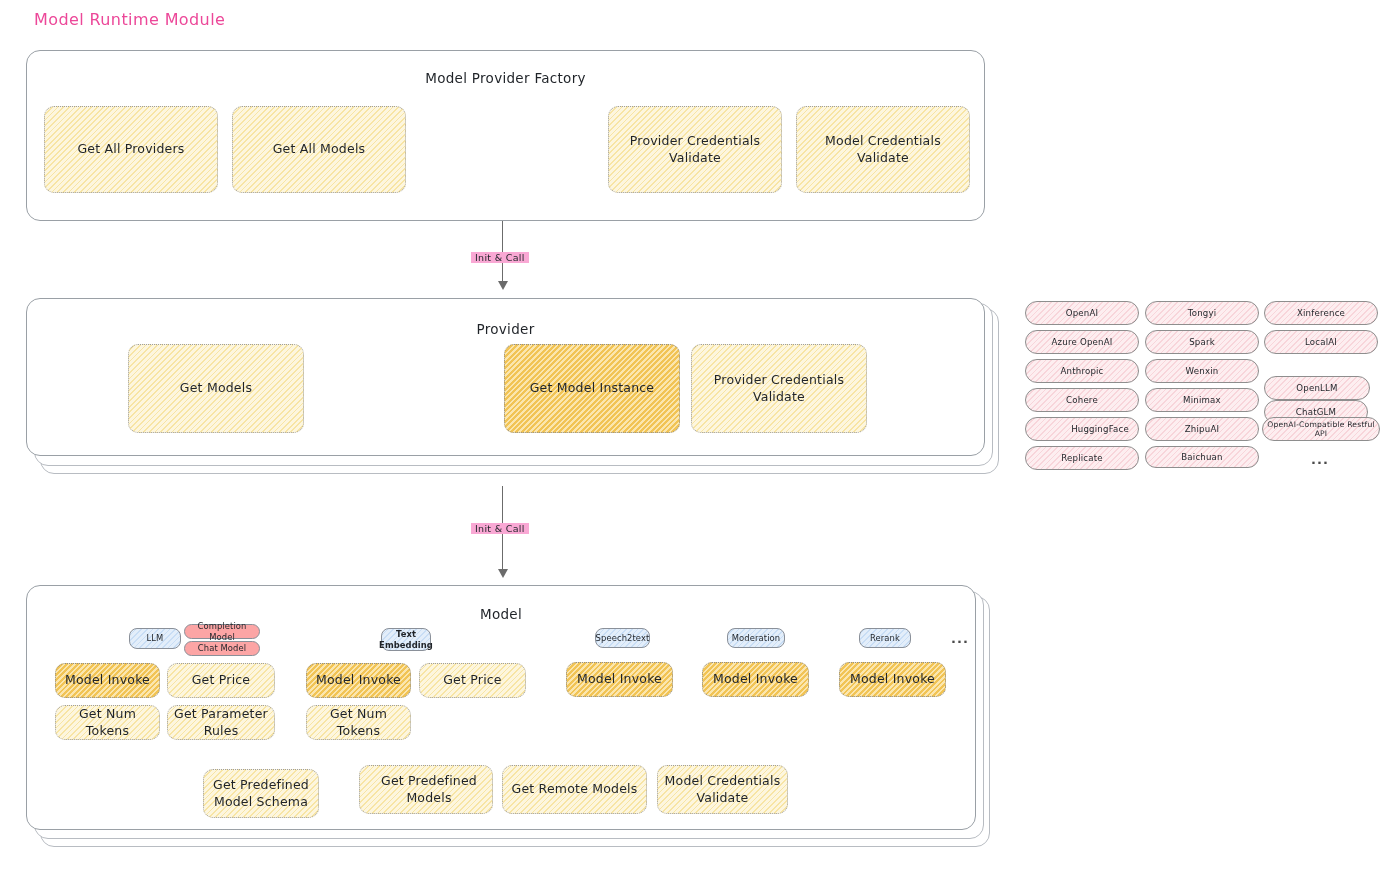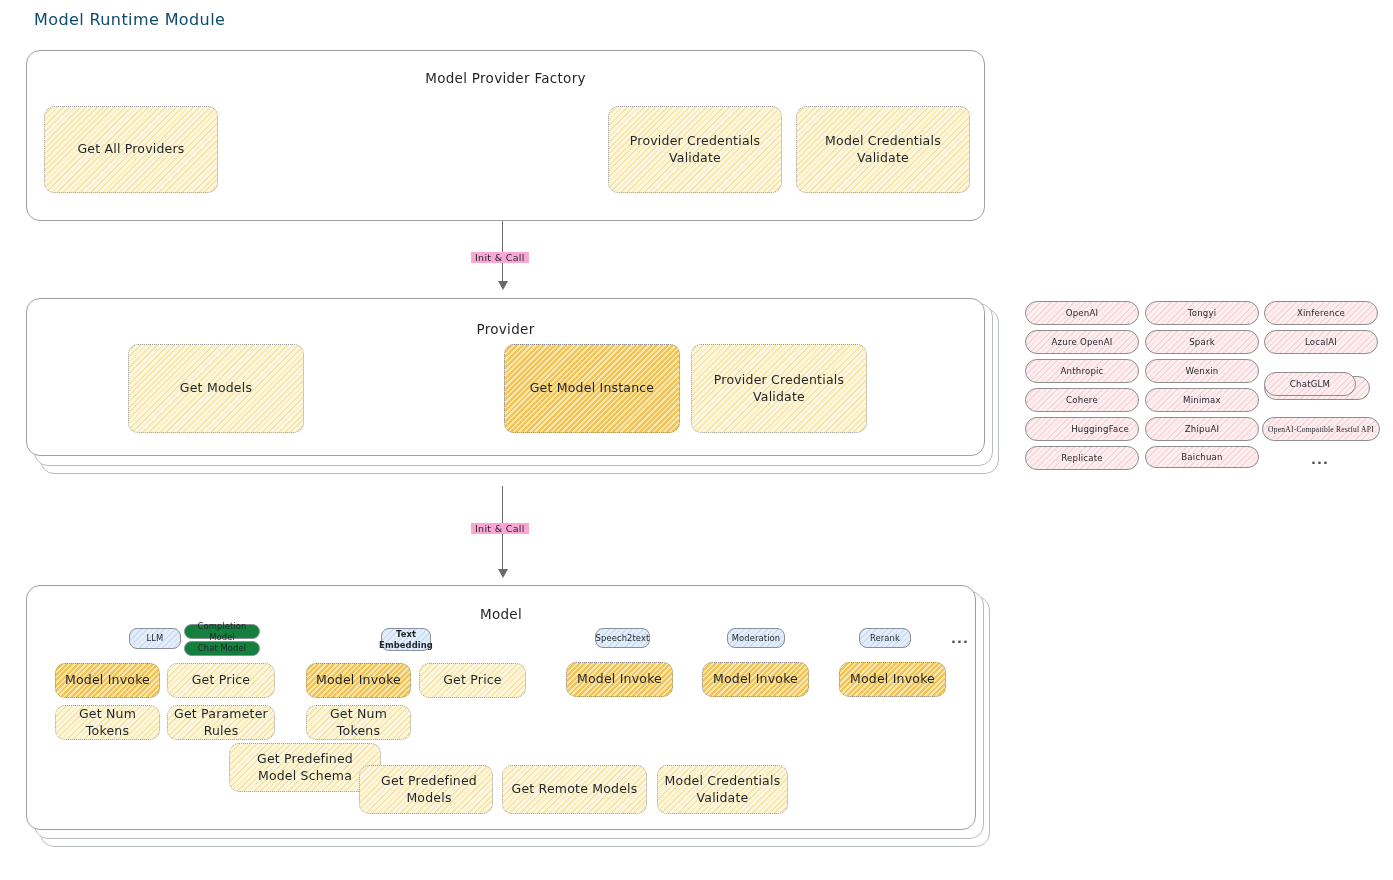--- a/index.html
+++ b/index.html
@@ -7,21 +7,21 @@
     width: 1393px; height: 880px;
     background: #ffffff;
     font-family: "DejaVu Sans", sans-serif;
     overflow: hidden;
   }
   #canvas { position: relative; width: 1393px; height: 880px; }
 
   
   .page-title {
     position: absolute; left: 34px; top: 10px;
-    font-size: 16px; color: #0c4a6e; letter-spacing: .4px;
+    font-size: 16px; color: #ec4899; letter-spacing: .4px;
   }
 
   
   .card {
     position: absolute;
     background: #fff;
     border: 1.3px solid #9aa0a6;
     border-radius: 14px;
   }
   .card-shadow {
@@ -95,21 +95,21 @@
     letter-spacing: .1px;
     background-color: #e3eefa;
     background-image: repeating-linear-gradient(
         -45deg,
         rgba(150,190,235,.35) 0px,
         rgba(150,190,235,.35) 1.1px,
         rgba(255,255,255,0) 1.1px,
         rgba(255,255,255,0) 4px);
   }
   .badge.plain {
-    background-color: #15803d;
+    background-color: #fca5a5;
     background-image: none;
     border-color: #8a9099;
   }
 
   .dots {
     position: absolute;
     font-size: 13px; color: #4a4a4a; letter-spacing: 1px;
     font-weight: bold;
   }
 
@@ -133,20 +133,21 @@
 <body>
 
 <div id="canvas">
 
   <div class="page-title">Model Runtime Module</div>
 
   <div class="card" style="left:26px; top:50px; width:959px; height:171px;">
     <div class="card-title" style="top:19px;">Model Provider Factory</div>
   </div>
   <div class="blk" style="left:44px; top:106px; width:174px; height:87px;">Get All Providers</div>
+  <div class="blk" style="left:232px; top:106px; width:174px; height:87px;">Get All Models</div>
   <div class="blk" style="left:608px; top:106px; width:174px; height:87px;">Provider Credentials Validate</div>
   <div class="blk" style="left:796px; top:106px; width:174px; height:87px;">Model Credentials Validate</div>
 
   <div class="arrow-line" style="left:502px; top:221px; height:64px;"></div>
   <div class="arrow-head" style="left:498px; top:281px;"></div>
   <div class="arrow-label" style="left:471px; top:252px;">Init &amp; Call</div>
 
   <div class="card-shadow" style="left:40px; top:308px; width:959px; height:166px;"></div>
   <div class="card-shadow" style="left:34px; top:303px; width:959px; height:163px;"></div>
   <div class="card" style="left:26px; top:298px; width:959px; height:158px;">
@@ -166,22 +167,22 @@
   <div class="chip" style="left:1145px; top:301px; width:114px; height:24px;">Tongyi</div>
   <div class="chip" style="left:1145px; top:330px; width:114px; height:24px;">Spark</div>
   <div class="chip" style="left:1145px; top:359px; width:114px; height:24px;text-align:right;">Wenxin</div>
   <div class="chip" style="left:1145px; top:388px; width:114px; height:24px;">Minimax</div>
   <div class="chip" style="left:1145px; top:417px; width:114px; height:24px;">ZhipuAI</div>
   <div class="chip" style="left:1145px; top:446px; width:114px; height:22px;">Baichuan</div>
 
   <div class="chip" style="left:1264px; top:301px; width:114px; height:24px;">Xinference</div>
   <div class="chip" style="left:1264px; top:330px; width:114px; height:24px;">LocalAI</div>
   <div class="chip" style="left:1264px; top:376px; width:106px; height:24px;">OpenLLM</div>
-  <div class="chip" style="left:1264px; top:372px; width:92px; height:24px;">ChatGLM</div>
-  <div class="chip" style="left:1262px; top:417px; width:118px; height:24px; font-size:7.6px;font-family:Liberation Serif, serif;">OpenAI-Compatible Restful API</div>
+  <div class="chip" style="left:1264px; top:400px; width:104px; height:24px;">ChatGLM</div>
+  <div class="chip" style="left:1262px; top:417px; width:118px; height:24px; font-size:7.6px;">OpenAI-Compatible Restful API</div>
   <div class="dots" style="left:1311px; top:452px;">...</div>
 
   <div class="arrow-line" style="left:502px; top:486px; height:86px;"></div>
   <div class="arrow-head" style="left:498px; top:569px;"></div>
   <div class="arrow-label" style="left:471px; top:523px;">Init &amp; Call</div>
 
   <div class="card-shadow" style="left:40px; top:596px; width:950px; height:251px;"></div>
   <div class="card-shadow" style="left:34px; top:591px; width:950px; height:248px;"></div>
   <div class="card" style="left:26px; top:585px; width:950px; height:245px;">
     <div class="card-title" style="top:20px;">Model</div>
@@ -203,18 +204,18 @@
   <div class="blk" style="left:167px; top:705px; width:108px; height:35px;">Get Parameter Rules</div>
 
   <div class="blk hi" style="left:306px; top:663px; width:105px; height:35px;">Model Invoke</div>
   <div class="blk" style="left:419px; top:663px; width:107px; height:35px;">Get Price</div>
   <div class="blk" style="left:306px; top:705px; width:105px; height:35px;">Get Num Tokens</div>
 
   <div class="blk hi" style="left:566px; top:662px; width:107px; height:35px;">Model Invoke</div>
   <div class="blk hi" style="left:702px; top:662px; width:107px; height:35px;">Model Invoke</div>
   <div class="blk hi" style="left:839px; top:662px; width:107px; height:35px;">Model Invoke</div>
 
-  <div class="blk" style="left:203px; top:743px; width:152px; height:49px;margin-left:26px;">Get Predefined Model Schema</div>
+  <div class="blk" style="left:203px; top:769px; width:116px; height:49px;">Get Predefined Model Schema</div>
   <div class="blk" style="left:359px; top:765px; width:134px; height:49px;padding-left:12px;">Get Predefined Models</div>
   <div class="blk" style="left:502px; top:765px; width:145px; height:49px;">Get Remote Models</div>
   <div class="blk" style="left:657px; top:765px; width:131px; height:49px;">Model Credentials Validate</div>
 
 </div>
 
 </body></html>

